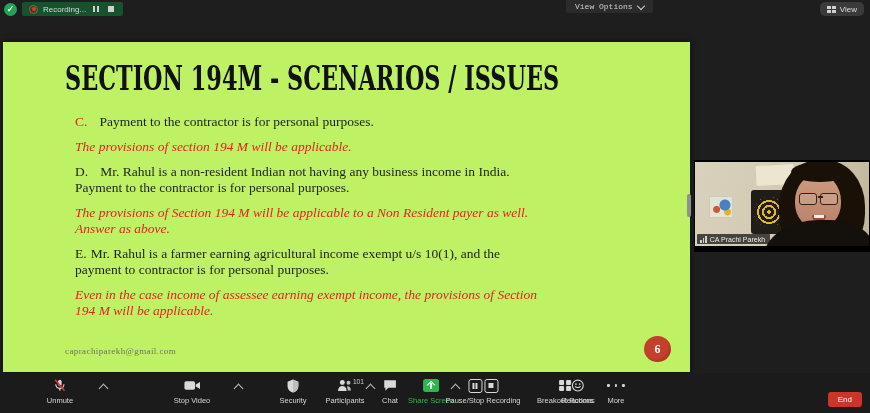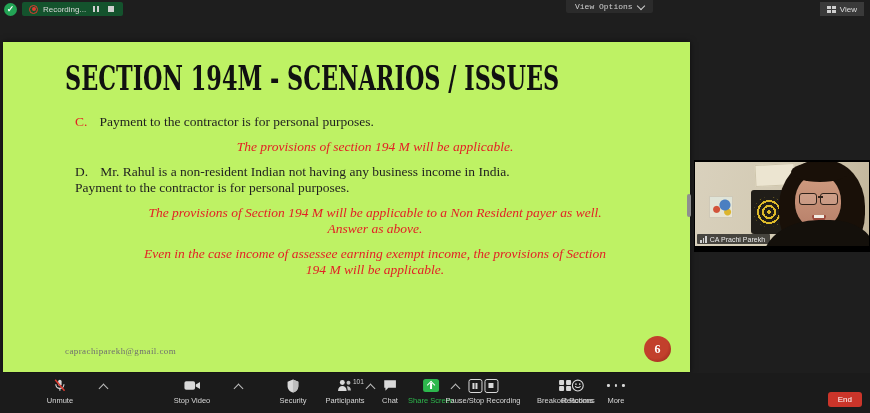--- a/index.html
+++ b/index.html
@@ -15,38 +15,38 @@
   .recdot{width:7px;height:7px;border:1.5px solid #e03b30;border-radius:50%;position:relative;}
   .recdot::after{content:"";position:absolute;left:1.5px;top:1.5px;width:4px;height:4px;border-radius:50%;background:#e03b30;}
   .minibtn{display:inline-flex;align-items:center;gap:1.5px;background:none;border:none;padding:0 2px;cursor:pointer;}
   .pbar{display:inline-block;width:2px;height:6px;background:#cfcfcf;}
   .sq{display:inline-block;width:6px;height:6px;background:#cfcfcf;}
   .banner{position:absolute;left:352px;top:0;height:13px;min-width:205px;background:#17c24f;
           border-radius:0 0 2px 2px;color:#0a3a14;font-size:8px;font-weight:bold;
           display:flex;align-items:center;justify-content:center;padding:0 8px;}
   .viewopts{position:absolute;left:566px;top:0;height:13px;background:#2b2b2b;border:none;border-radius:0 0 2px 2px;
             color:#cfcfcf;font-size:8px;display:flex;align-items:center;gap:5px;padding:0 9px;cursor:pointer;font-family:Liberation Mono, monospace;}
-  .viewbtn{position:absolute;right:6px;top:2px;height:14px;background:#3a3a3a;border:none;border-radius:0;
+  .viewbtn{position:absolute;right:6px;top:2px;height:14px;background:#3a3a3a;border:none;border-radius:5px;
            color:#dedede;font-size:8px;display:flex;align-items:center;gap:4px;padding:0 7px;cursor:pointer;}
   .gridico{display:inline-grid;grid-template-columns:4px 4px;grid-gap:1px;}
   .gridico i{width:4px;height:3px;background:#cfcfcf;}
   .caret-down{width:5px;height:5px;border-right:1.2px solid #cfcfcf;border-bottom:1.2px solid #cfcfcf;
               transform:rotate(45deg);margin-top:-2px;}
 
   
   .slide{position:absolute;left:3px;top:42px;width:687px;height:330px;background:#bef264;
          box-shadow:0 0 6px rgba(0,0,0,.6);}
   .slide-title{position:absolute;left:62px;top:16px;font-family:"DejaVu Serif",serif;font-weight:700;
                font-size:26px;color:#111;letter-spacing:0px;transform:scale(.86,1.32);transform-origin:left top;
                white-space:nowrap;}
   .rows{position:absolute;left:72px;top:72px;width:600px;font-family:"Liberation Serif",serif;
         font-size:13.5px;line-height:16px;}
   .rows p{margin:0 0 9px;}
   .rows .scenario{color:#1f1f1f;}
-  .rows .answer{color:#e32125;font-style:italic;text-align:center;}
+  .rows .answer{color:#e32125;font-style:italic;}
   .rows .txt{white-space:pre-line;}
   .marker{padding-right:12px;}
   .marker.red{color:#e32125;}
   .marker.gap-sm{padding-right:4px;}
   .slide-email{position:absolute;left:62px;bottom:16px;color:#6f6f6f;font-size:9px;
                font-family:"Liberation Serif",serif;letter-spacing:.4px;}
   .pagebadge{position:absolute;left:641px;top:294px;width:27px;height:26px;border-radius:50%;
              background:radial-gradient(circle at 42% 38%,#c2402c 0 55%,#8e2315 100%);
              color:#fff;font-size:12px;font-weight:bold;display:flex;align-items:center;justify-content:center;
              font-family:"Liberation Serif",serif;}
@@ -143,20 +143,22 @@
 
   <div class="slide">
     <div class="slide-title">SECTION 194M - SCENARIOS / ISSUES</div>
     <div class="rows">
       <p class="scenario"><span class="marker red">C.</span><span class="txt">Payment to the contractor is for personal purposes.</span></p>
       <p class="answer"><span class="txt">The provisions of section 194 M will be applicable.</span></p>
       <p class="scenario"><span class="marker">D.</span><span class="txt">Mr. Rahul is a non-resident Indian not having any business income in India.
 Payment to the contractor is for personal purposes.</span></p>
       <p class="answer"><span class="txt">The provisions of Section 194 M will be applicable to a Non Resident payer as well.
 Answer as above.</span></p>
+      <p class="scenario"><span class="marker gap-sm">E.</span><span class="txt">Mr. Rahul is a farmer earning agricultural income exempt u/s 10(1), and the
+payment to contractor is for personal purposes.</span></p>
       <p class="answer"><span class="txt">Even in the case income of assessee earning exempt income, the provisions of Section
 194 M will be applicable.</span></p>
     </div>
     <div class="slide-email">caprachiparekh@gmail.com</div>
     <div class="pagebadge">6</div>
   </div>
   <div class="scrollthumb"></div>
 
   <div class="video">
     <div class="scene">

